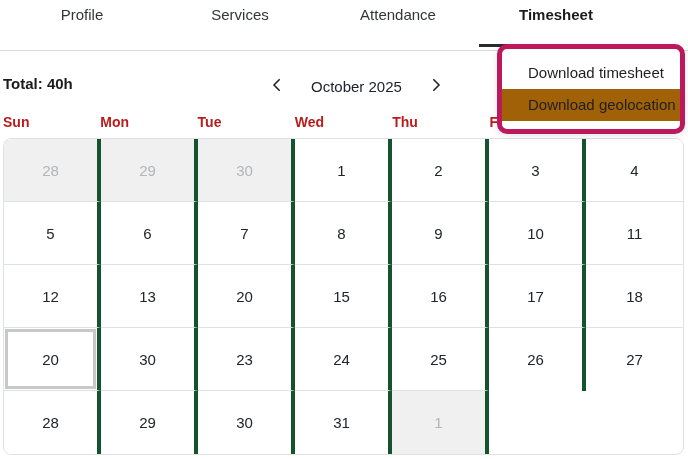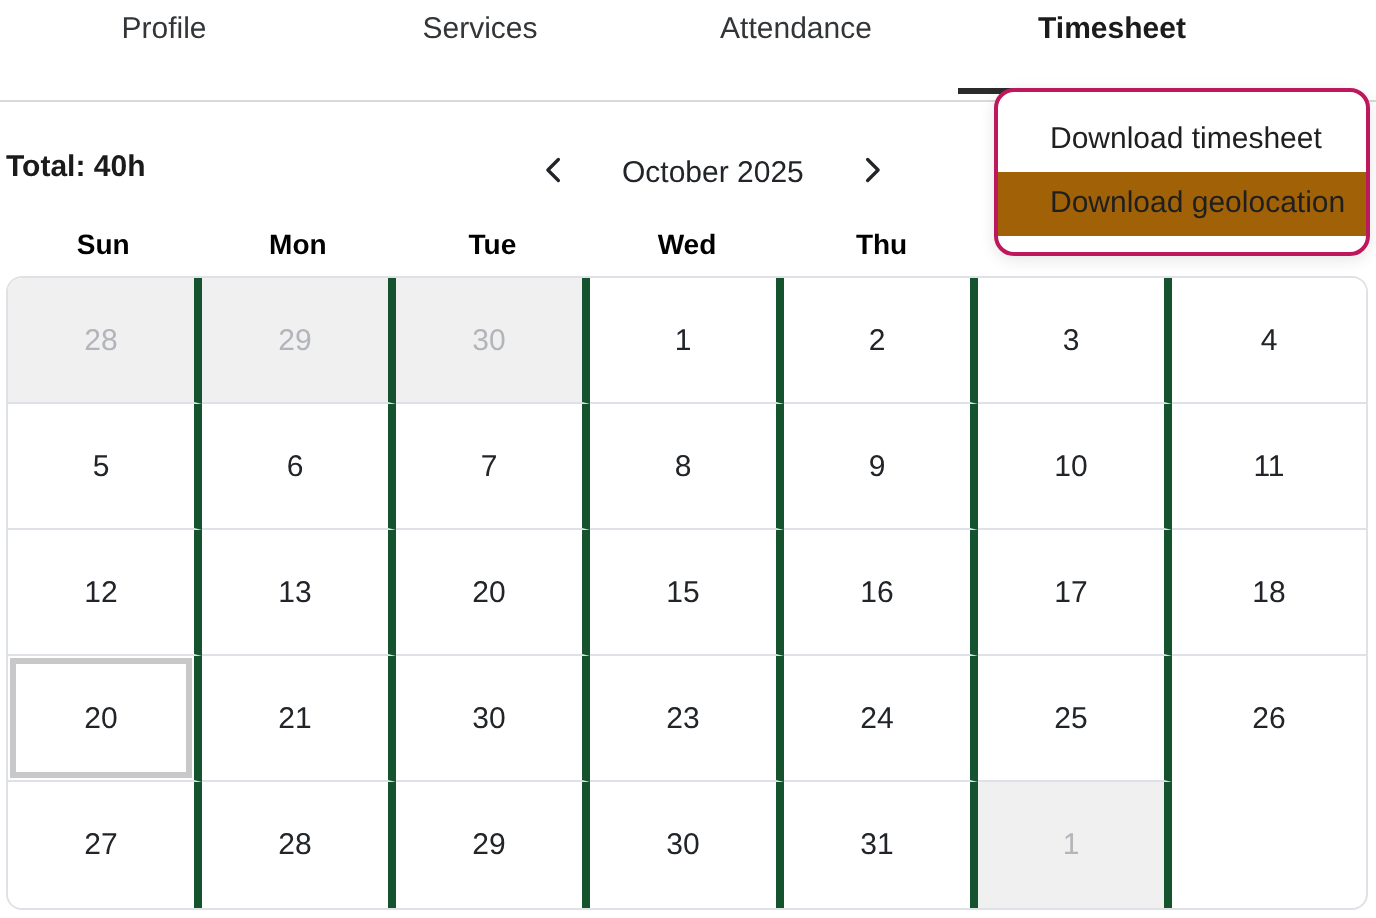--- a/index.html
+++ b/index.html
@@ -73,25 +73,24 @@
 
   
   .weekdays {
     position: absolute;
     top: 111px; left: 3px; right: 4px;
     height: 22px;
     display: grid;
     grid-template-columns: repeat(7, 1fr);
   }
   .wd {
-    text-align: center;
     line-height: 22px;
     font-size: 14px;
     font-weight: 700;
-    color: #000000;
+    color: #b91c1c;
   }
 
   
   .grid {
     position: absolute;
     top: 138px; left: 3px; right: 4px; bottom: 4px;
     border: 1px solid #dee2e6;
     border-radius: 8px;
     overflow: hidden;
     display: grid;
@@ -121,21 +120,21 @@
     border: 3px solid #c8c8c8;
     pointer-events: none;
   }
 
   
   .menu {
     position: absolute;
     left: 497px; top: 44px;
     width: 188px;
     background: #ffffff;
-    border: 2px solid #be185d;
+    border: 5px solid #be185d;
     border-radius: 10px;
     padding: 8px 0;
     box-shadow: 0 2px 8px rgba(0,0,0,0.10);
     z-index: 10;
   }
   .menu-item {
     height: 32px;
     line-height: 32px;
     padding-left: 26px;
     font-size: 15px;
@@ -203,21 +202,20 @@
       <div class="cell">10</div>
       <div class="cell">11</div>
       <div class="cell">12</div>
       <div class="cell">13</div>
       <div class="cell">20</div>
       <div class="cell">15</div>
       <div class="cell">16</div>
       <div class="cell">17</div>
       <div class="cell">18</div>
       <div class="cell selected">20</div>
-      <div class="cell">21</div>
       <div class="cell">30</div>
       <div class="cell">23</div>
       <div class="cell">24</div>
       <div class="cell">25</div>
       <div class="cell">26</div>
       <div class="cell">27</div>
       <div class="cell">28</div>
       <div class="cell">29</div>
       <div class="cell">30</div>
       <div class="cell">31</div>

